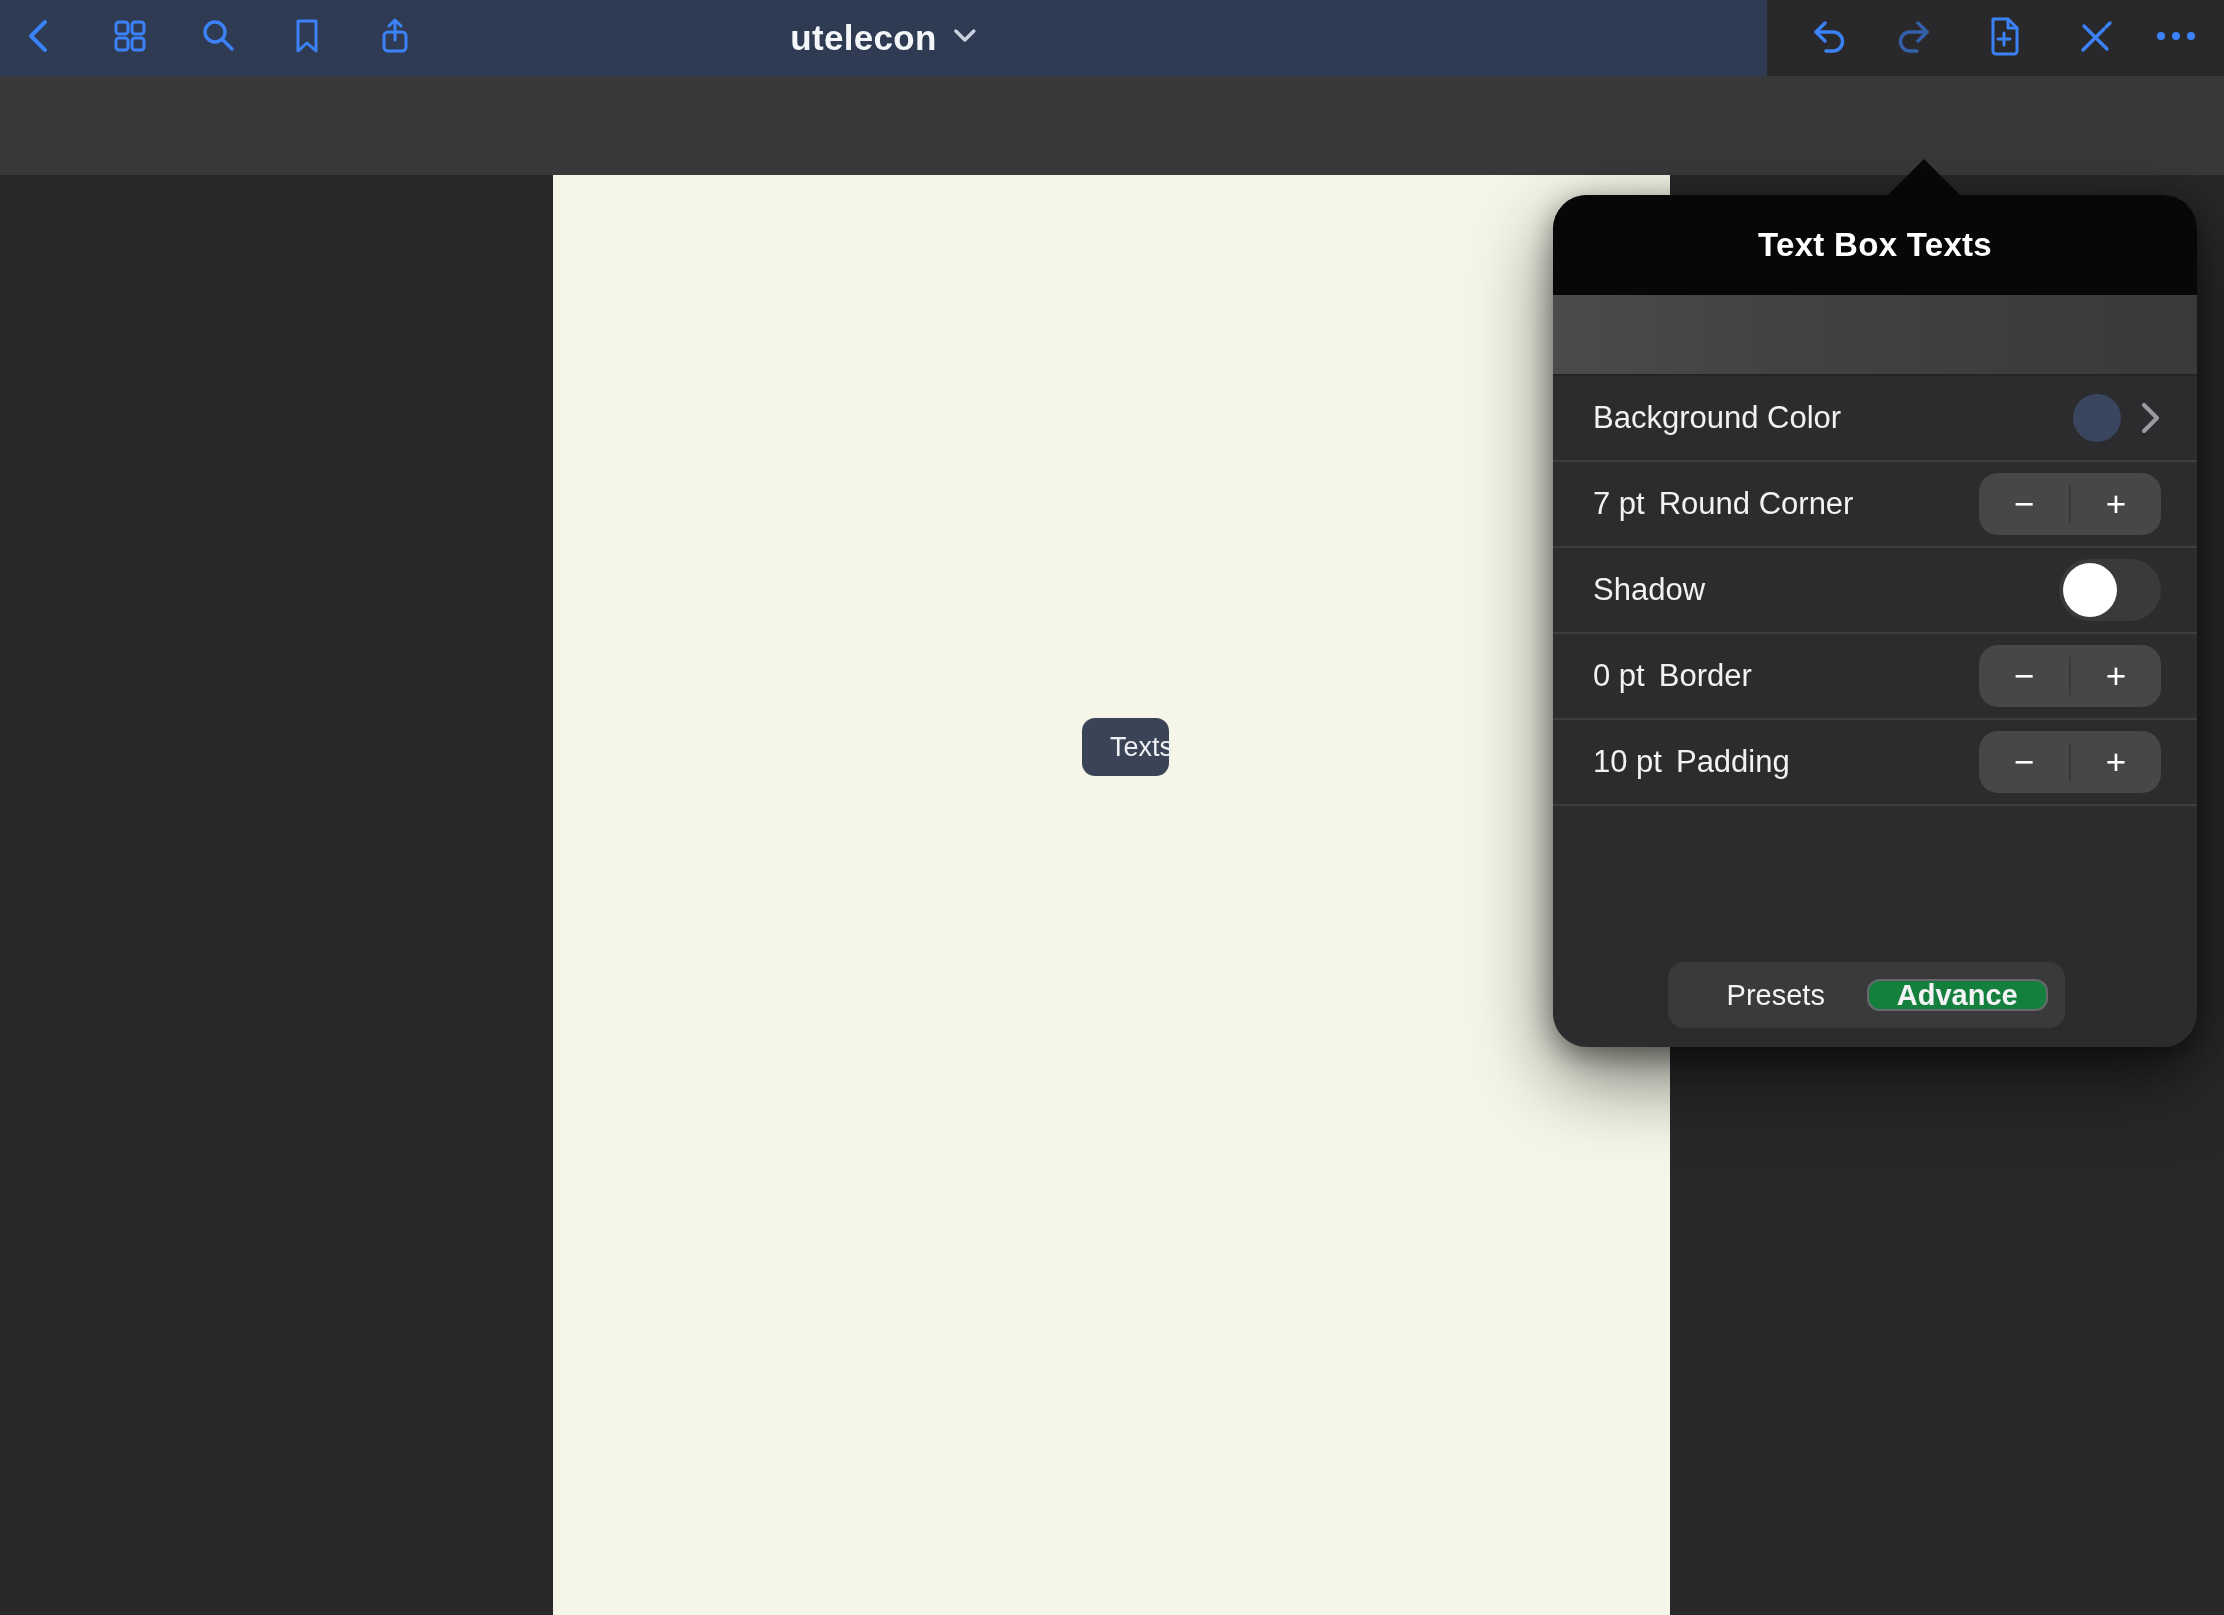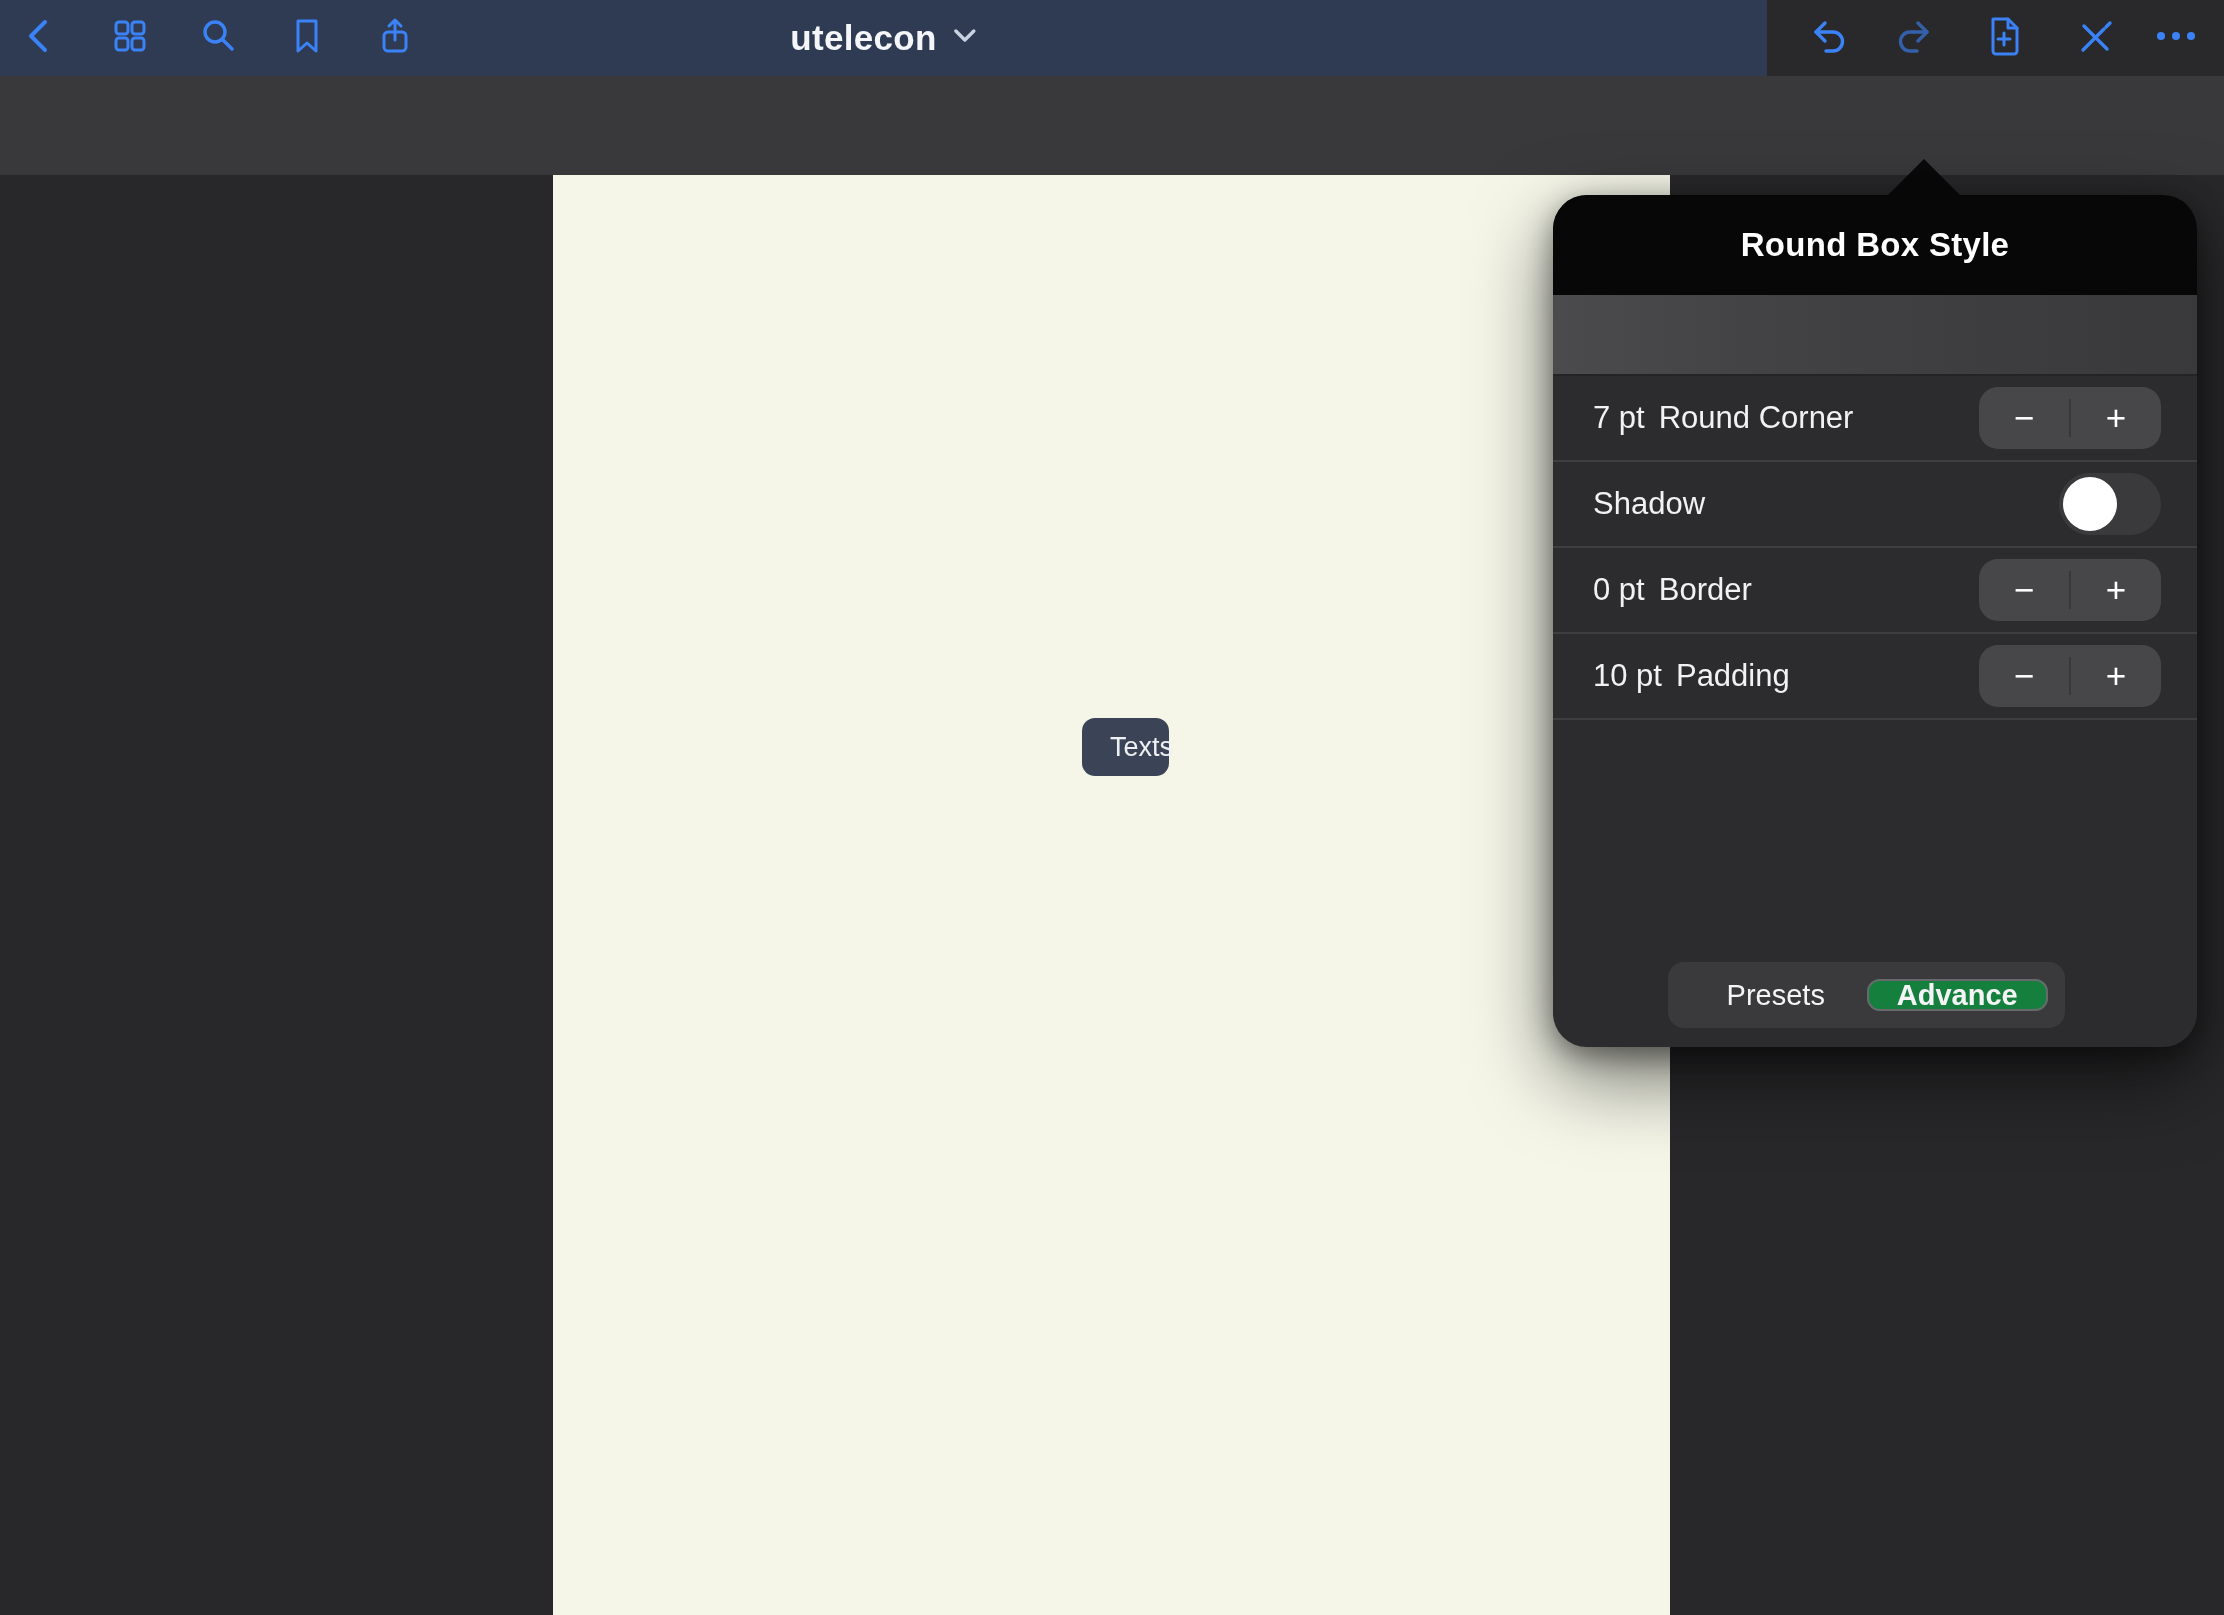--- a/index.html
+++ b/index.html
@@ -257,24 +257,34 @@
   <div class="content">
     <div class="page"></div>
     <div class="textbox">
       <span>Texts</span>
     </div>
   </div>
 
   <div class="panel-arrow"></div>
   <div class="panel">
     <div class="panel-header">
-      <span class="panel-title">Round Box Style</span>
+      <span class="panel-title">Text Box Texts</span>
     </div>
     <div class="panel-preview"></div>
 
+    <div class="prow">
+      <span class="lbl">Background Color</span>
+      <span class="spacer"></span>
+      <span class="dot-swatch"></span>
+      <span class="chev">
+        <svg width="22" height="36" viewBox="0 0 22 36">
+            <path d="M5 5 L18 18 L5 31"></path>
+          </svg>
+      </span>
+    </div>
 
 
     <div class="prow">
       <span class="val">7 pt</span>
       <span class="lbl">Round Corner</span>
       <span class="spacer"></span>
       <span class="stepper">
         <span class="step-btn">−</span>
         <span class="step-div"></span>
         <span class="step-btn">+</span>

